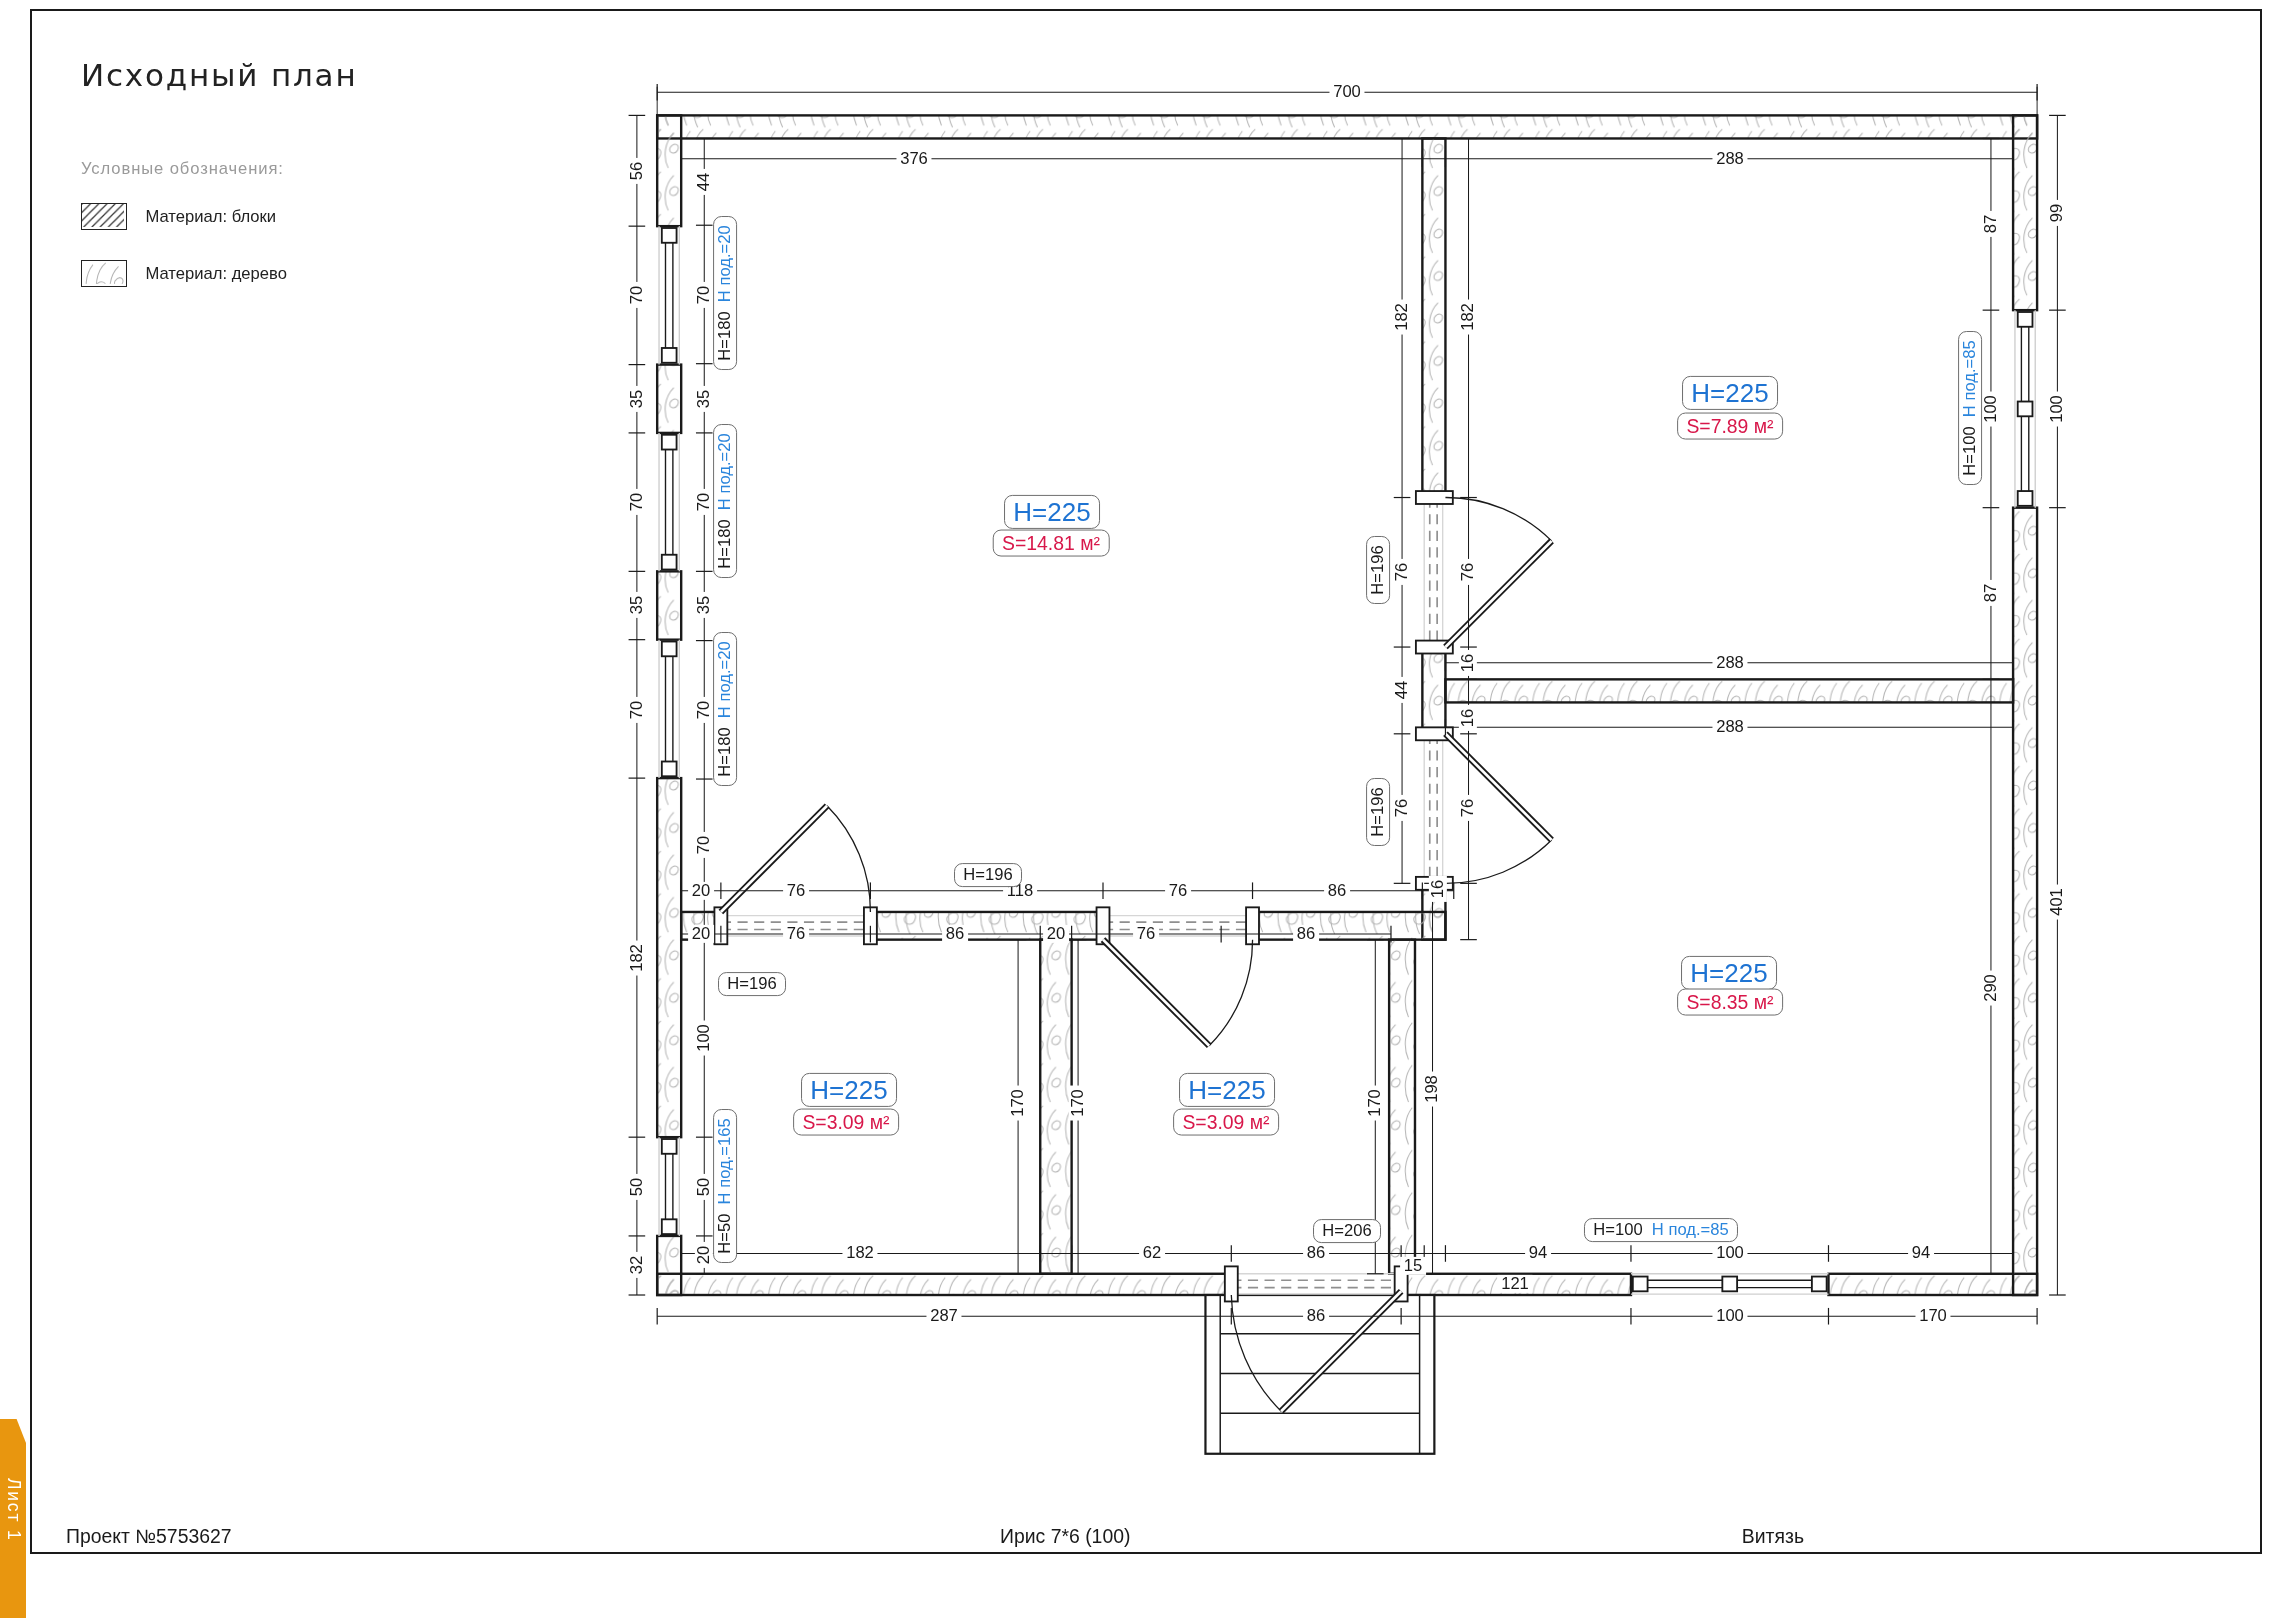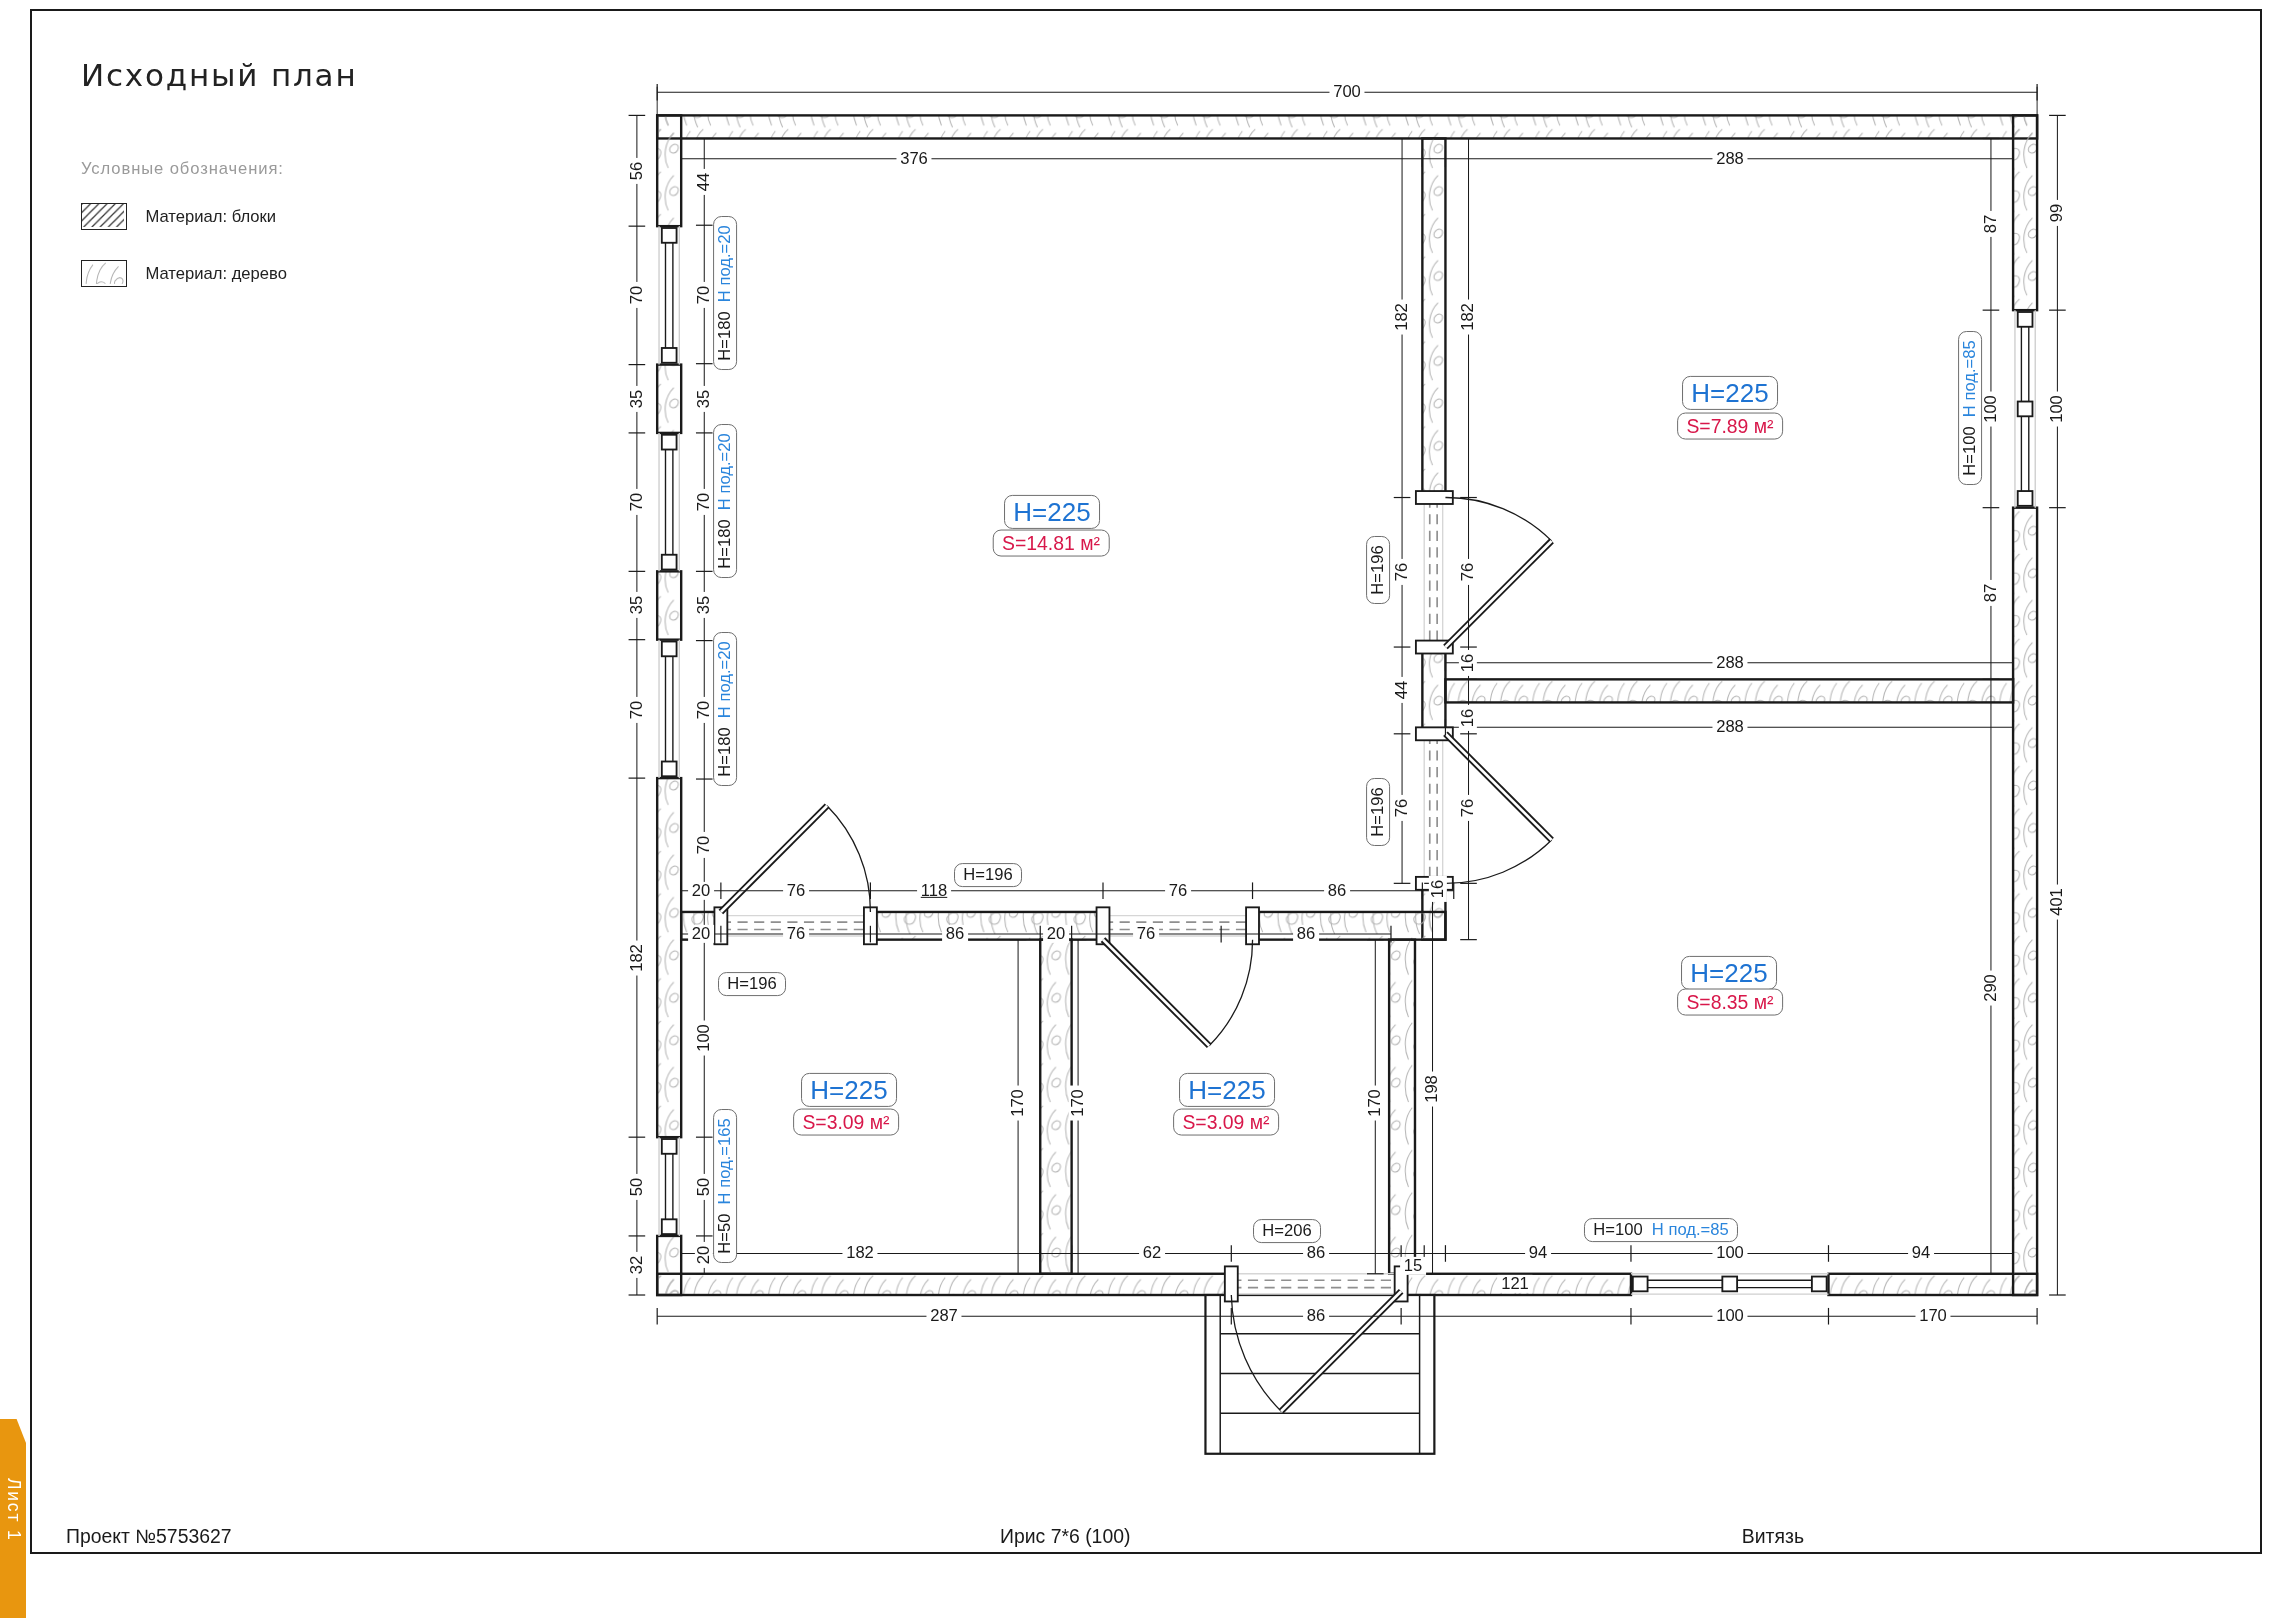--- a/index.html
+++ b/index.html
@@ -326,21 +326,21 @@
         <div class="lab rot" style="left: 1402px; top: 572px;">76</div>
         <div class="lab rot" style="left: 1402px; top: 690px;">44</div>
         <div class="lab rot" style="left: 1402px; top: 808px;">76</div>
         <div class="lab rot" style="left: 1468px; top: 317px;">182</div>
         <div class="lab rot" style="left: 1468px; top: 572px;">76</div>
         <div class="lab rot" style="left: 1468px; top: 663px;">16</div>
         <div class="lab rot" style="left: 1468px; top: 718px;">16</div>
         <div class="lab rot" style="left: 1468px; top: 808px;">76</div>
         <div class="lab " style="left: 701px; top: 891px;">20</div>
         <div class="lab " style="left: 796px; top: 891px;">76</div>
-        <div class="lab " style="left: 934px; top: 891px; text-decoration: underline;">118</div>
+        <div class="lab " style="left: 1020px; top: 891px;">118</div>
         <div class="lab " style="left: 1178px; top: 891px;">76</div>
         <div class="lab " style="left: 1337px; top: 891px;">86</div>
         <div class="lab rot" style="left: 1438px; top: 889px;">16</div>
         <div class="lab " style="left: 701px; top: 934px;">20</div>
         <div class="lab " style="left: 796px; top: 934px;">76</div>
         <div class="lab " style="left: 955px; top: 934px;">86</div>
         <div class="lab " style="left: 1056px; top: 934px;">20</div>
         <div class="lab " style="left: 1146px; top: 934px;">76</div>
         <div class="lab " style="left: 1306px; top: 934px;">86</div>
         <div class="lab rot" style="left: 1018px; top: 1103px;">170</div>
@@ -375,21 +375,21 @@
         <div class="lab boxed room-h" style="left: 1729px; top: 973px;">H=225</div>
         <div class="lab boxed room-s" style="left: 1730px; top: 1002px;">S=8.35 м²</div>
         <div class="lab boxed room-h" style="left: 849px; top: 1090px;">H=225</div>
         <div class="lab boxed room-s" style="left: 846px; top: 1122px;">S=3.09 м²</div>
         <div class="lab boxed room-h" style="left: 1227px; top: 1090px;">H=225</div>
         <div class="lab boxed room-s" style="left: 1226px; top: 1122px;">S=3.09 м²</div>
         <div class="lab boxed rot" style="left: 1378px; top: 570px;">H=196</div>
         <div class="lab boxed rot" style="left: 1378px; top: 812px;">H=196</div>
         <div class="lab boxed" style="left: 988px; top: 875px;">H=196</div>
         <div class="lab boxed" style="left: 752px; top: 984px;">H=196</div>
-        <div class="lab boxed" style="left: 1287px; top: 1231px;">H=206</div>
+        <div class="lab boxed" style="left: 1347px; top: 1231px;">H=206</div>
         <div class="lab boxed rot" style="left: 725px; top: 293px;"><span class="win-h">H=180</span><span class="win-sill">Н под.=20</span></div>
         <div class="lab boxed rot" style="left: 725px; top: 501px;"><span class="win-h">H=180</span><span class="win-sill">Н под.=20</span></div>
         <div class="lab boxed rot" style="left: 725px; top: 709px;"><span class="win-h">H=180</span><span class="win-sill">Н под.=20</span></div>
         <div class="lab boxed rot" style="left: 725px; top: 1186px;"><span class="win-h">H=50</span><span class="win-sill">Н под.=165</span></div>
         <div class="lab boxed rot" style="left: 1970px; top: 408px;"><span class="win-h">H=100</span><span class="win-sill">Н под.=85</span></div>
         <div class="lab boxed" style="left: 1661px; top: 1230px;"><span class="win-h">H=100</span><span class="win-sill">Н под.=85</span></div>
       </div>
   </div>
 
   <div id="footer-left">Проект №5753627</div>

